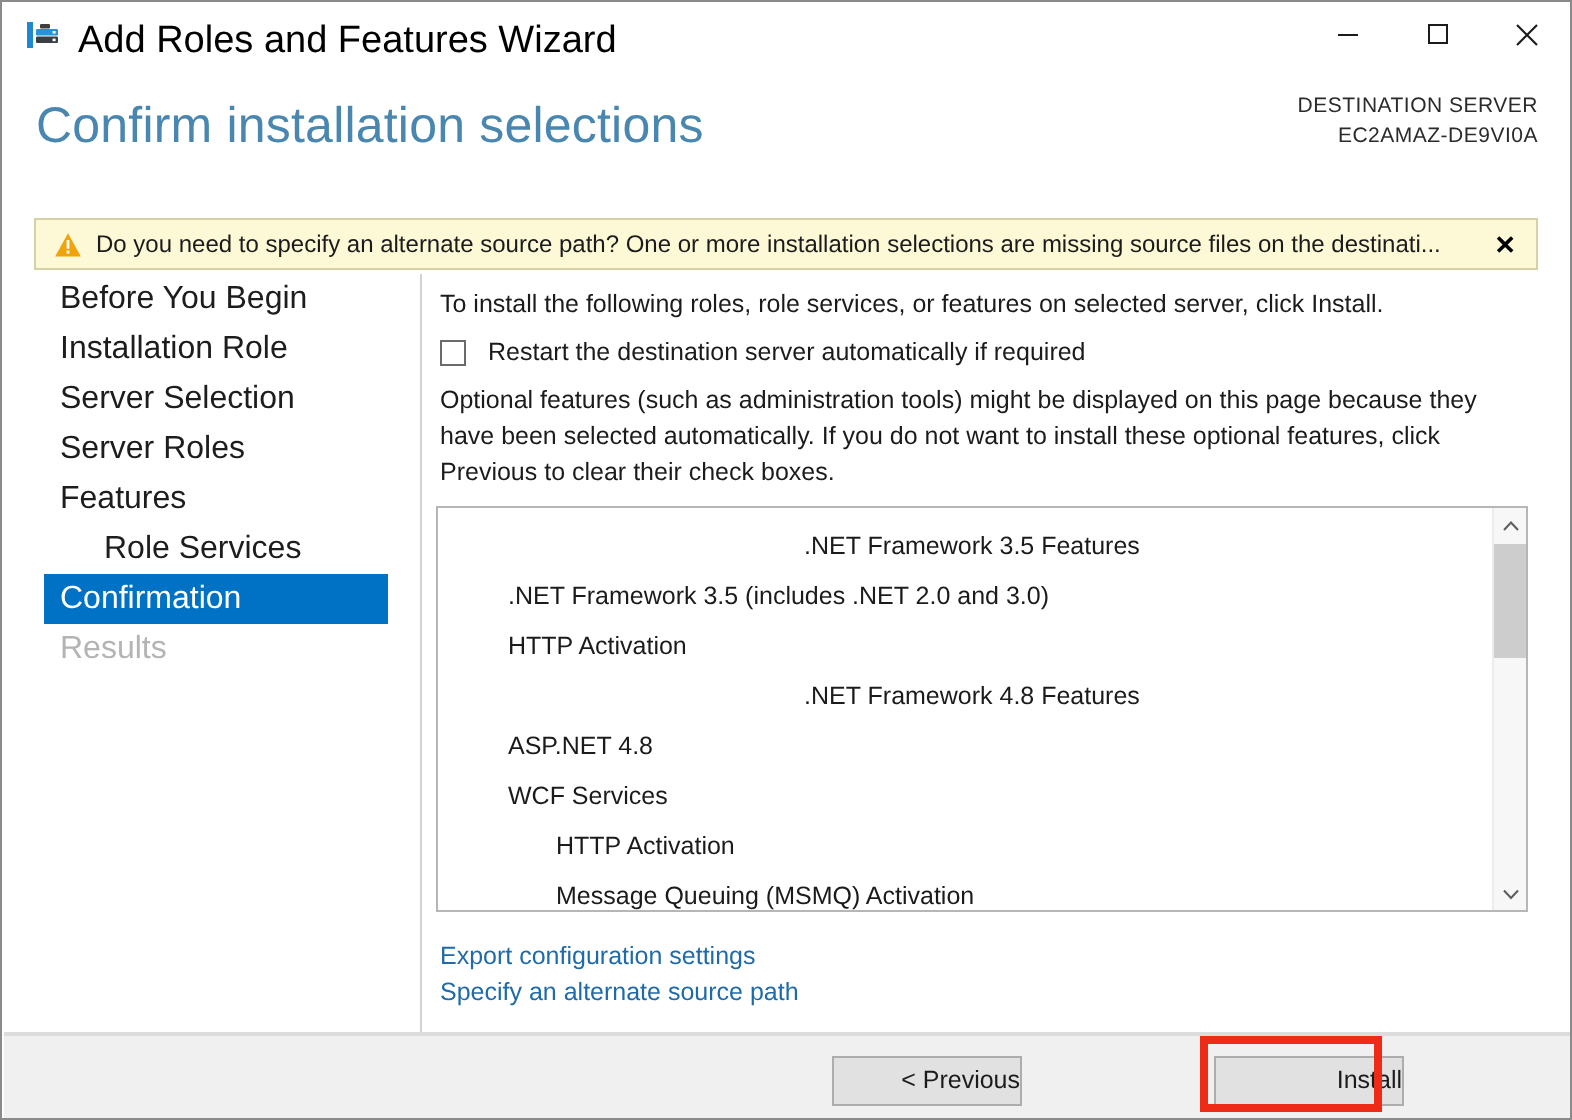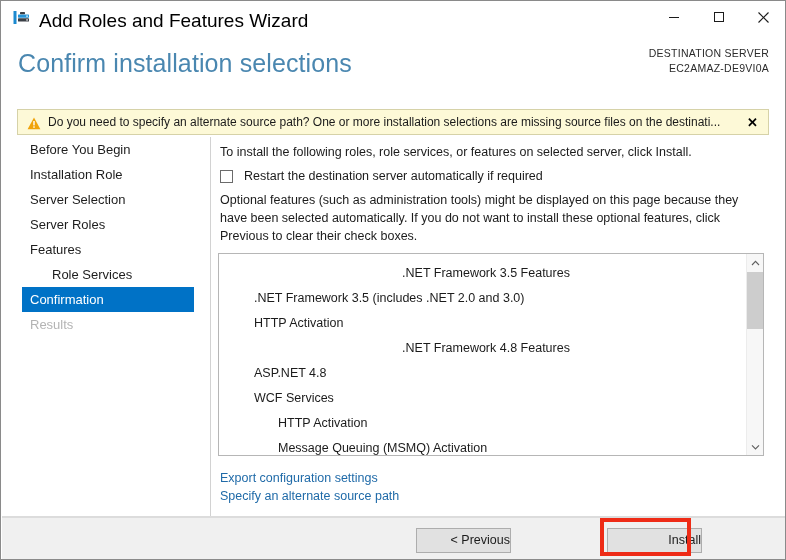--- a/index.html
+++ b/index.html
@@ -131,21 +131,21 @@
     position: absolute;
     left: 1px; top: 136px;
     width: 208px;
     height: 378px;
     background: #ffffff;
   }
   .nav-item {
     position: relative;
     height: 25px;
     line-height: 25px;
-    font-size: 13px;
+    font-size: 16px;
     color: #1d1d1d;
     padding-left: 28px;
     white-space: nowrap;
   }
   .nav-item.indent { padding-left: 50px; }
   .nav-item.selected {
     background: #0072c6;
     color: #ffffff;
     margin-left: 20px;
     margin-right: 16px;

